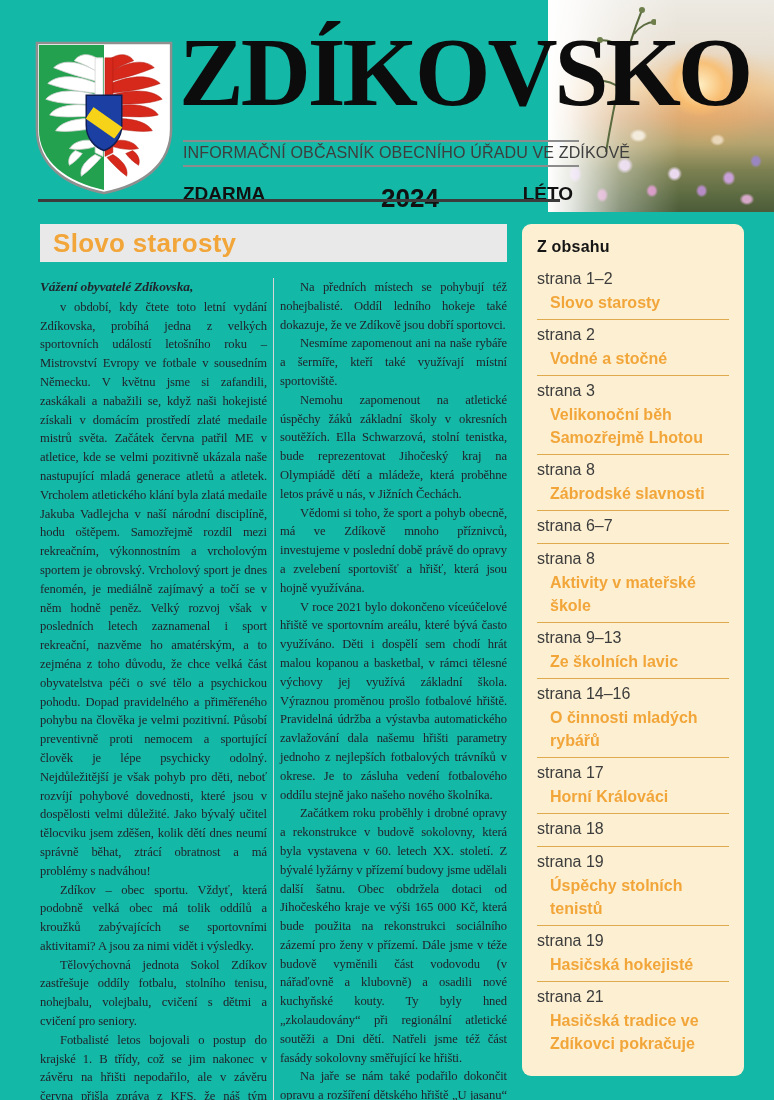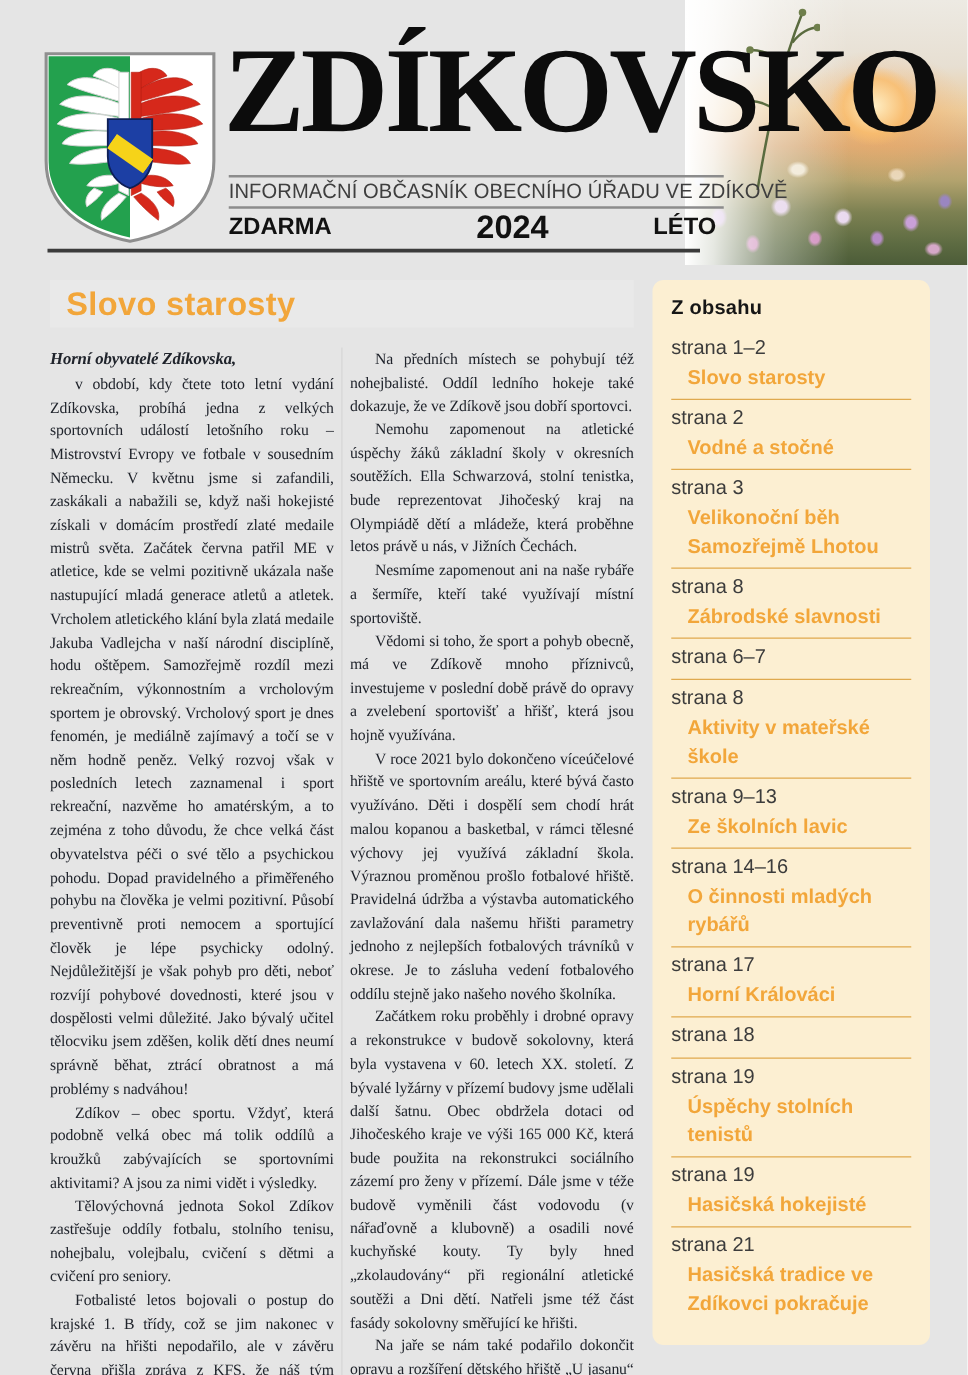--- a/index.html
+++ b/index.html
@@ -1,16 +1,16 @@
 <!DOCTYPE html>
 <html lang="cs"><head>
 <meta charset="utf-8">
 <style>
   html,body{margin:0;padding:0;background:#fff;}
-  .page{position:relative;width:774px;height:1100px;background:#e5e5e5;overflow:hidden;
+  .page{position:relative;width:774px;height:1100px;background:#14b8a6;overflow:hidden;
         font-family:"Liberation Sans",sans-serif;color:#20242c;}
 
   
   .masthead{position:relative;width:774px;height:212px;}
   .photo{position:absolute;right:0;top:0;width:226px;height:212px;z-index:1;
     background:
       radial-gradient(45px 40px at 67% 40%, rgba(255,241,200,.95), rgba(250,190,110,.8) 55%, rgba(250,190,110,0) 80%),
       radial-gradient(95px 75px at 70% 45%, rgba(248,168,88,.55), rgba(248,168,88,0) 75%),
       radial-gradient(9px 12px at 12% 82%, #b990cf 40%, rgba(185,144,207,0) 75%),
       radial-gradient(8px 10px at 24% 92%, #c981b4 40%, rgba(201,129,180,0) 75%),
@@ -30,22 +30,22 @@
     background:linear-gradient(90deg,#fff 0%,rgba(255,255,255,.85) 10%,rgba(255,255,255,.35) 32%,rgba(255,255,255,0) 58%);}
   .twig{position:absolute;left:28px;top:4px;}
   .coat{position:absolute;left:30px;top:36px;z-index:2;}
   .masthead-title{position:absolute;left:179px;top:24px;z-index:3;
     font-family:"Liberation Serif",serif;font-weight:bold;font-size:97px;line-height:1;
     letter-spacing:-3px;color:#0c0c0c;white-space:nowrap;}
   .sub-block{position:absolute;left:183px;top:140px;width:396px;z-index:3;}
   .rule-thin{height:2px;background:#8c8c8c;}
   .masthead-subtitle{font-size:16.6px;color:#3e3e3e;letter-spacing:.1px;padding:1px 0 2px;
     white-space:nowrap;transform:scaleX(.97);transform-origin:left;}
-  .meta-row{position:absolute;left:183px;top:166px;width:390px;display:flex;
-    justify-content:space-between;align-items:center;z-index:3;}
+  .meta-row{position:absolute;left:183px;top:183px;width:390px;display:flex;
+    justify-content:space-between;z-index:3;}
   .price,.season{font-size:19px;font-weight:bold;color:#111;}
   .year{font-size:26px;font-weight:bold;color:#111;margin-left:32px;}
   .rule-thick{position:absolute;left:38px;top:199px;width:522px;height:3px;background:#3b3b3b;z-index:3;}
 
   
   .main{display:flex;gap:15px;margin:12px 30px 0 40px;}
   .article{width:467px;}
   .heading-bar{height:38px;background:#e9e9e9;display:flex;align-items:center;padding-left:13px;box-sizing:border-box;}
   .article-heading{color:#f2a63a;font-weight:bold;font-size:26px;letter-spacing:.3px;}
   .cols{display:flex;margin-top:16px;}
@@ -146,31 +146,31 @@
   </div>
 
   <div class="main">
 
     <div class="article">
       <div class="heading-bar">
         <span class="article-heading">Slovo starosty</span>
       </div>
       <div class="cols">
         <div class="col col-left">
-          <p class="greeting">Horní obyvatelé Zdíkovska,</p>
+          <p class="greeting">Vážení obyvatelé Zdíkovska,</p>
           <p>v období, kdy čtete toto letní vydání Zdíkovska, probíhá jedna z velkých sportovních událostí letošního roku – Mistrovství Evropy ve fotbale v sousedním Německu. V květnu jsme si zafandili, zaskákali a nabažili se, když naši hokejisté získali v domácím prostředí zlaté medaile mistrů světa. Začátek června patřil ME v atletice, kde se velmi pozitivně ukázala naše nastupující mladá generace atletů a atletek. Vrcholem atletického klání byla zlatá medaile Jakuba Vadlejcha v naší národní disciplíně, hodu oštěpem. Samozřejmě rozdíl mezi rekreačním, výkonnostním a vrcholovým sportem je obrovský. Vrcholový sport je dnes fenomén, je mediálně zajímavý a točí se v něm hodně peněz. Velký rozvoj však v posledních letech zaznamenal i sport rekreační, nazvěme ho amatérským, a to zejména z toho důvodu, že chce velká část obyvatelstva péči o své tělo a psychickou pohodu. Dopad pravidelného a přiměřeného pohybu na člověka je velmi pozitivní. Působí preventivně proti nemocem a sportující člověk je lépe psychicky odolný. Nejdůležitější je však pohyb pro děti, neboť rozvíjí pohybové dovednosti, které jsou v dospělosti velmi důležité. Jako bývalý učitel tělocviku jsem zděšen, kolik dětí dnes neumí správně běhat, ztrácí obratnost a má problémy s nadváhou!</p>
           <p>Zdíkov – obec sportu. Vždyť, která podobně velká obec má tolik oddílů a kroužků zabývajících se sportovními aktivitami? A jsou za nimi vidět i výsledky.</p>
           <p>Tělovýchovná jednota Sokol Zdíkov zastřešuje oddíly fotbalu, stolního tenisu, nohejbalu, volejbalu, cvičení s dětmi a cvičení pro seniory.</p>
           <p>Fotbalisté letos bojovali o postup do krajské 1. B třídy, což se jim nakonec v závěru na hřišti nepodařilo, ale v závěru června přišla zpráva z KFS, že náš tým postupuje i z druhého místa.</p>
 
         </div>
         <div class="col col-right">
           <p>Na předních místech se pohybují též nohejbalisté. Oddíl ledního hokeje také dokazuje, že ve Zdíkově jsou dobří sportovci.</p>
+          <p>Nesmíme zapomenout ani na naše rybáře a šermíře, kteří také využívají místní sportoviště.</p>
           <p>Nemohu zapomenout na atletické úspěchy žáků základní školy v okresních soutěžích. Ella Schwarzová, stolní tenistka, bude reprezentovat Jihočeský kraj na Olympiádě dětí a mládeže, která proběhne letos právě u nás, v Jižních Čechách.</p>
-          <p>Nesmíme zapomenout ani na naše rybáře a šermíře, kteří také využívají místní sportoviště.</p>
           <p>Vědomi si toho, že sport a pohyb obecně, má ve Zdíkově mnoho příznivců, investujeme v poslední době právě do opravy a zvelebení sportovišť a hřišť, která jsou hojně využívána.</p>
           <p>V roce 2021 bylo dokončeno víceúčelové hřiště ve sportovním areálu, které bývá často využíváno. Děti i dospělí sem chodí hrát malou kopanou a basketbal, v rámci tělesné výchovy jej využívá základní škola. Výraznou proměnou prošlo fotbalové hřiště. Pravidelná údržba a výstavba automatického zavlažování dala našemu hřišti parametry jednoho z nejlepších fotbalových trávníků v okrese. Je to zásluha vedení fotbalového oddílu stejně jako našeho nového školníka.</p>
           <p>Začátkem roku proběhly i drobné opravy a rekonstrukce v budově sokolovny, která byla vystavena v 60. letech XX. století. Z bývalé lyžárny v přízemí budovy jsme udělali další šatnu. Obec obdržela dotaci od Jihočeského kraje ve výši 165 000 Kč, která bude použita na rekonstrukci sociálního zázemí pro ženy v přízemí. Dále jsme v téže budově vyměnili část vodovodu (v nářaďovně a klubovně) a osadili nové kuchyňské kouty. Ty byly hned „zkolaudovány“ při regionální atletické soutěži a Dni dětí. Natřeli jsme též část fasády sokolovny směřující ke hřišti.</p>
           <p>Na jaře se nám také podařilo dokončit opravu a rozšíření dětského hřiště „U jasanu“ a výstavbu workoutového hřiště. Na hřiště jsme obdrželi dotaci 450 000 Kč od Nadace ČEZ a zhruba stejná částka byla vynaložena obcí.</p>
         </div>
       </div>
     </div>
 
     <div class="toc">
       <div class="toc-heading">Z obsahu</div>

